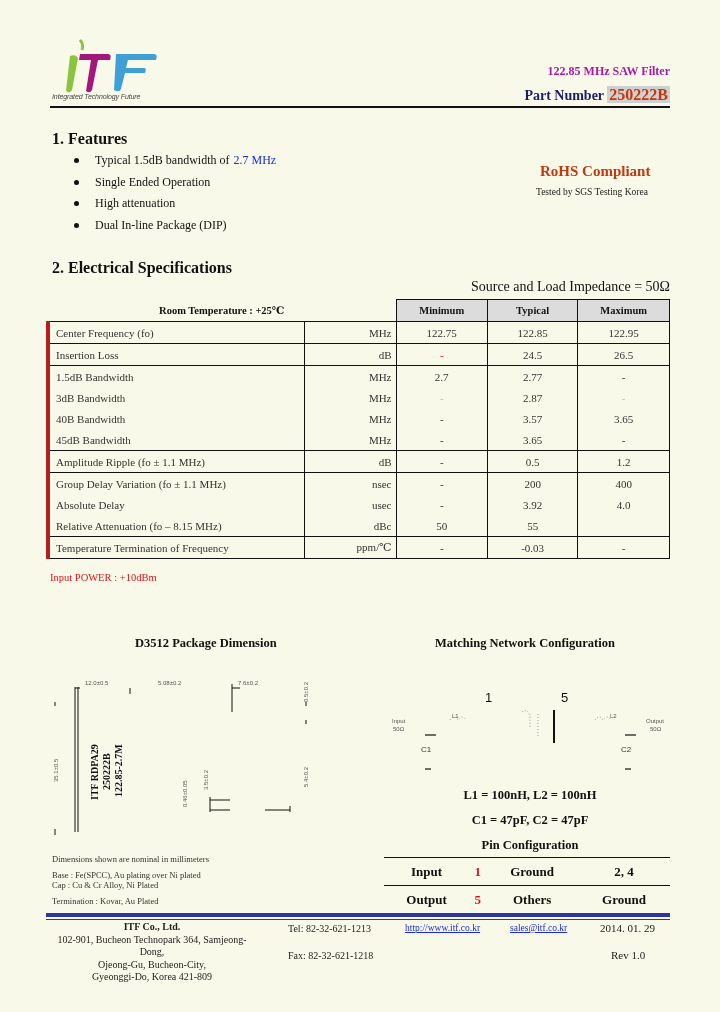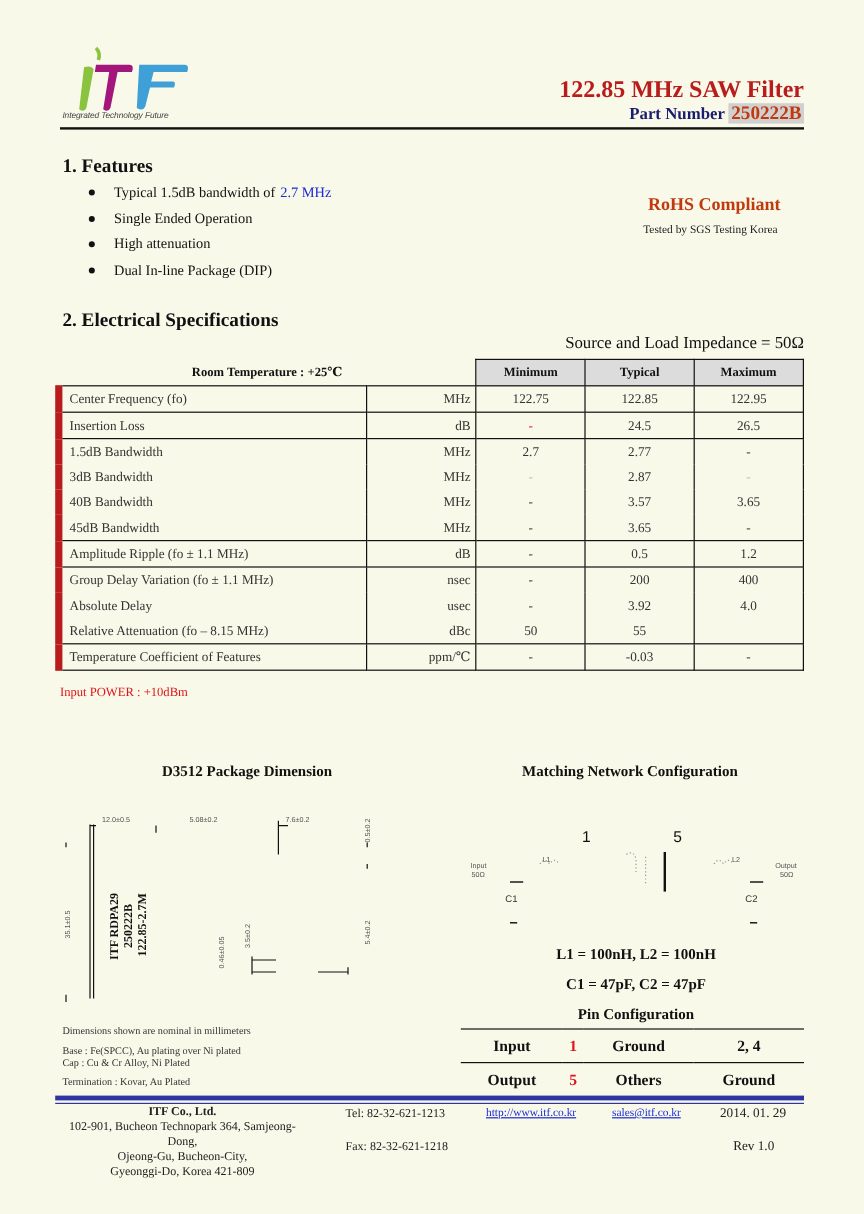--- a/index.html
+++ b/index.html
@@ -8,21 +8,21 @@
     background: #f8f9e9;
     font-family: "Liberation Serif", "DejaVu Serif", serif;
     color: #111;
     position: relative;
   }
   .abs { position: absolute; }
 
   
   .logo { left: 52px; top: 38px; width: 110px; height: 62px; }
   .logo-tagline { left: 52px; top: 93px; font-size: 7px; font-style: italic; color: #444; font-family: "Liberation Sans", sans-serif; letter-spacing: -0.1px; }
-  .title { right: 50px; top: 64px; font-size: 20px; font-weight: bold; color: #b91c1c; }
+  .title { right: 50px; top: 64px; font-size: 12px; font-weight: bold; color: #a21caf; }
   .partnum { right: 50px; top: 86px; font-size: 14px; font-weight: bold; color: #1c1c6e; }
   .partnum .pn-val { background: #d0d0d0; color: #c1390f; padding: 0 2px; font-size: 16px; }
   .header-rule { left: 50px; top: 106px; width: 620px; height: 2px; background: #111; }
 
   
   .sec-title { font-size: 16px; font-weight: bold; }
   .feat-list { left: 74px; top: 150px; margin: 0; padding: 0; list-style: none; font-size: 12px; }
   .feat-list li { height: 21.6px; display: flex; align-items: center; }
   .bullet { width: 5px; height: 5px; background: #111; border-radius: 50%; margin-right: 16px; }
   .hl-blue { color: #1a2bd6; margin-left: 4px; }
@@ -33,21 +33,21 @@
   .impedance { right: 50px; top: 279px; font-size: 14px; }
   table.spec { position: absolute; left: 46px; top: 299px; width: 624px; border-collapse: collapse; font-size: 11px; color: #333; }
   table.spec td, table.spec th { height: 21px; padding: 0 4px; }
   table.spec th { font-weight: bold; font-size: 10.5px; color: #111; }
   .c-param { width: 262px; text-align: left; padding-left: 6px !important; }
   .c-unit { width: 88px; text-align: right; }
   .c-val { width: 86px; text-align: center; }
   .hdr-shade { background: #dcdcdc; border: 1px solid #111; }
   .grp-top td { border-top: 1px solid #111; }
   .grp-bot td { border-bottom: 1px solid #111; }
-  table.spec td.vl { border-left: 6px solid #b91c1c; }
+  table.spec td.vl { border-left: 4px solid #b91c1c; }
   table.spec td.vr { border-right: 1px solid #111; }
   .red { color: #e0141b; }
   .faint { color: #bbb; }
   .input-power { left: 50px; top: 572px; font-size: 10.5px; color: #e0141b; }
 
   
   .pkg-title { left: 135px; top: 636px; font-size: 12.5px; font-weight: bold; }
   .pkg-svg { left: 50px; top: 672px; width: 300px; height: 190px; }
   .pkg-notes { left: 52px; font-size: 8.5px; color: #333; }
 
@@ -192,21 +192,21 @@
   </tr>
   <tr class="grp-bot">
     <td class="c-param vl vr">Relative Attenuation (fo – 8.15 MHz)</td>
     <td class="c-unit vr">dBc</td>
     <td class="c-val vr">50</td>
     <td class="c-val vr">55</td>
     <td class="c-val vr"></td>
   </tr>
 
   <tr class="grp-bot">
-    <td class="c-param vl vr">Temperature Coefficient of Features</td>
+    <td class="c-param vl vr">Temperature Termination of Frequency</td>
     <td class="c-unit vr">ppm/℃</td>
     <td class="c-val vr">-</td>
     <td class="c-val vr">-0.03</td>
     <td class="c-val vr">-</td>
   </tr>
 </tbody>
   </table>
 <div class="abs input-power">Input POWER : +10dBm</div>
 
 <div class="abs pkg-title">D3512 Package Dimension</div>

